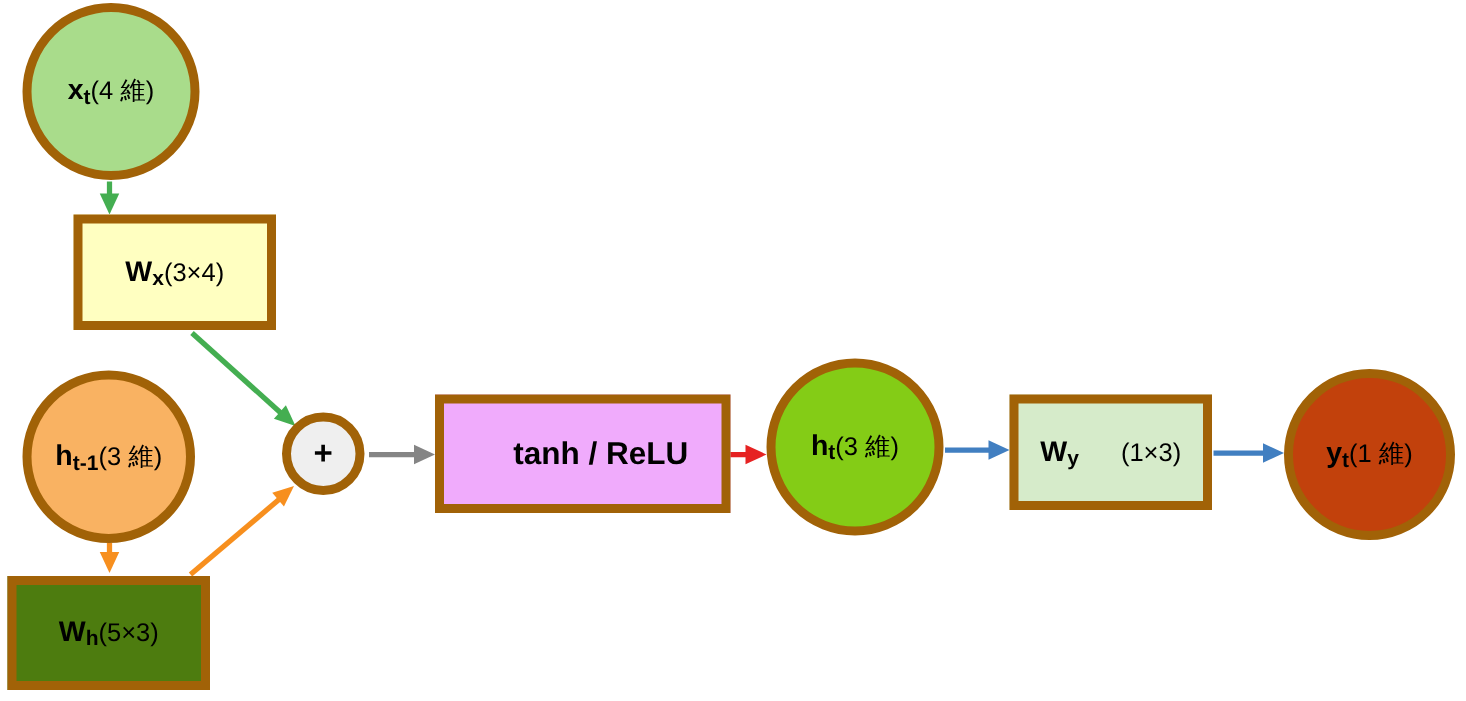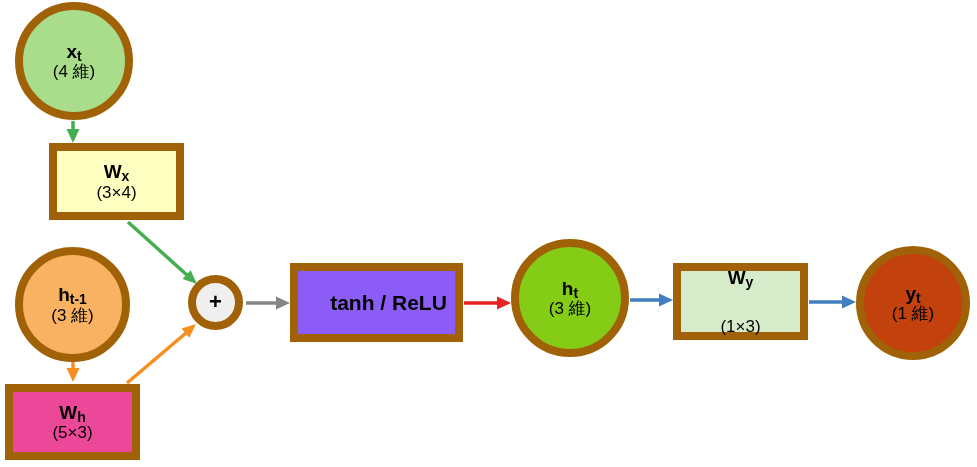--- a/index.html
+++ b/index.html
@@ -8,23 +8,23 @@
     width: 977px;
     height: 467px;
     background: #ffffff;
     font-family: "Liberation Sans", "DejaVu Sans", sans-serif;
     color: #000000;
     overflow: hidden;
   }
   .node {
     position: absolute;
     box-sizing: border-box;
-    border: 8px solid #a16207;
+    border: 6px solid #a16207;
     display: flex;
-    flex-direction: column;
+    flex-direction: row;
     align-items: center;
     justify-content: center;
     text-align: center;
     line-height: 1.12;
   }
   .circle { border-radius: 50%; }
   .main-label { font-weight: bold; font-size: 19px; white-space: nowrap; }
   .main-label .sub { font-size: 14px; position: relative; top: 3px; }
   .dim-label { font-size: 17px; white-space: nowrap; }
   .op-label { font-weight: bold; font-size: 22px; }
@@ -84,30 +84,30 @@
   <div class="node" style="left: 5px; top: 143px; width: 135px; height: 77px; background: rgb(255, 255, 193); margin-left: 44px;">
     <div class="main-label"><span>W</span><span class="sub">x</span></div>
     <div class="dim-label">(3×4)</div>
   </div>
 
   <div class="node circle" style="left: 15px; top: 247px; width: 115px; height: 115px; background: rgb(249, 178, 98);">
     <div class="main-label"><span>h</span><span class="sub">t-1</span></div>
     <div class="dim-label">(3 維)</div>
   </div>
 
-  <div class="node" style="left: 5px; top: 384px; width: 135px; height: 76px; background: #ec4899;">
+  <div class="node" style="left: 5px; top: 384px; width: 135px; height: 76px; background: #4d7c0f;">
     <div class="main-label"><span>W</span><span class="sub">h</span></div>
     <div class="dim-label">(5×3)</div>
   </div>
 
   <div class="node circle" style="left: 188px; top: 275px; width: 55px; height: 55px; background: rgb(239, 239, 239);">
     <div class="op-label">+</div>
   </div>
 
-  <div class="node" style="left: 290px; top: 263px; width: 173px; height: 79px; background: #8b5cf6; padding-left: 24px;">
+  <div class="node" style="left: 290px; top: 263px; width: 197px; height: 79px; background: #f0abfc; padding-left: 24px;">
     <div class="act-label">tanh / ReLU</div>
   </div>
 
   <div class="node circle" style="left: 511px; top: 239px; width: 118px; height: 118px; background: #84cc16;">
     <div class="main-label"><span>h</span><span class="sub">t</span></div>
     <div class="dim-label">(3 維)</div>
   </div>
 
   <div class="node" style="left: 673px; top: 263px; width: 135px; height: 77px; background: rgb(214, 235, 202); gap: 28px;">
     <div class="main-label"><span>W</span><span class="sub">y</span></div>

